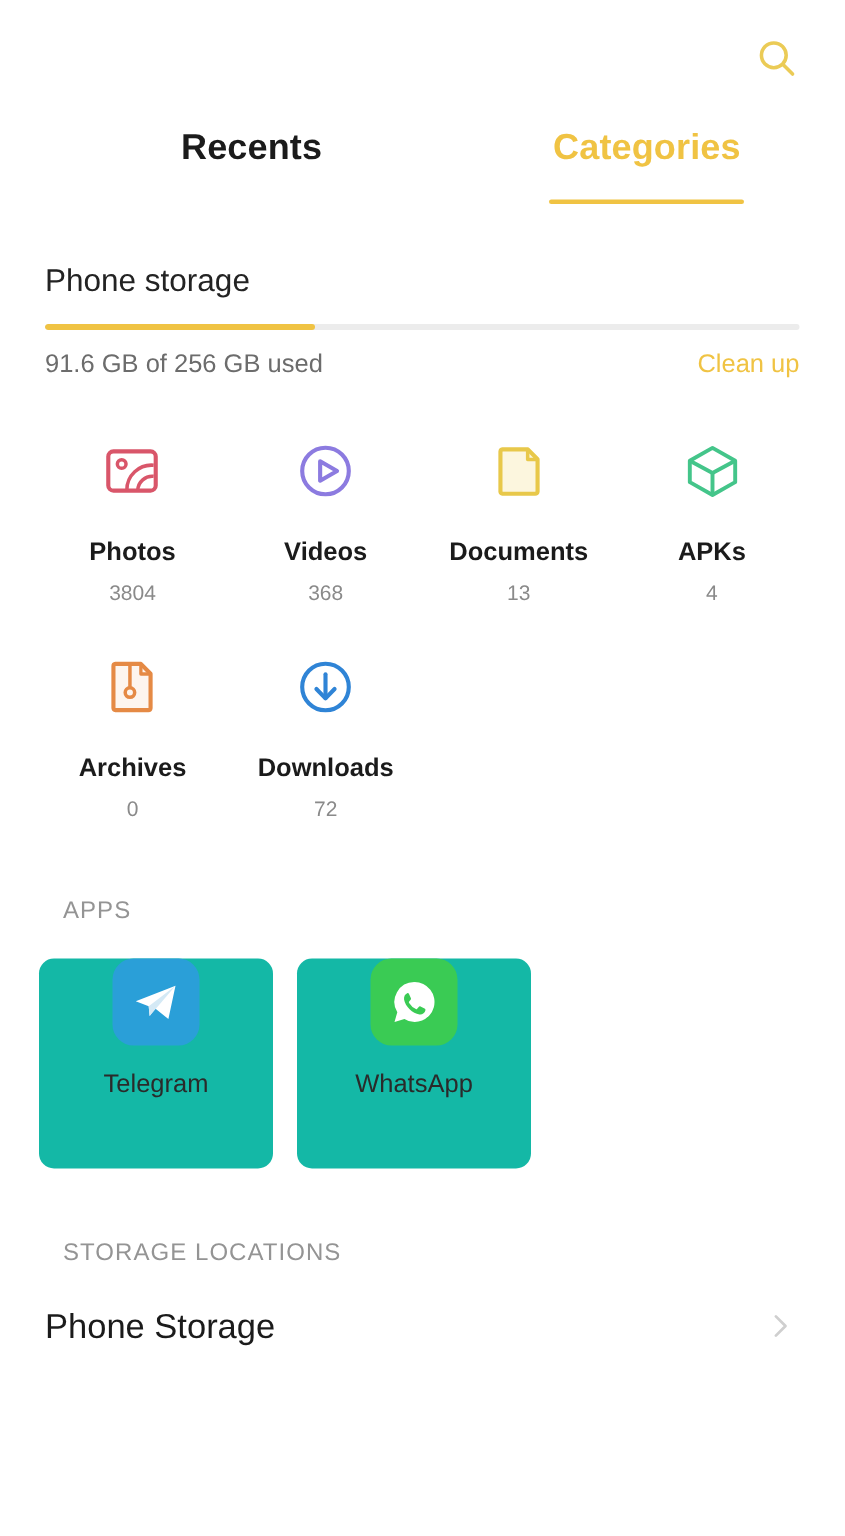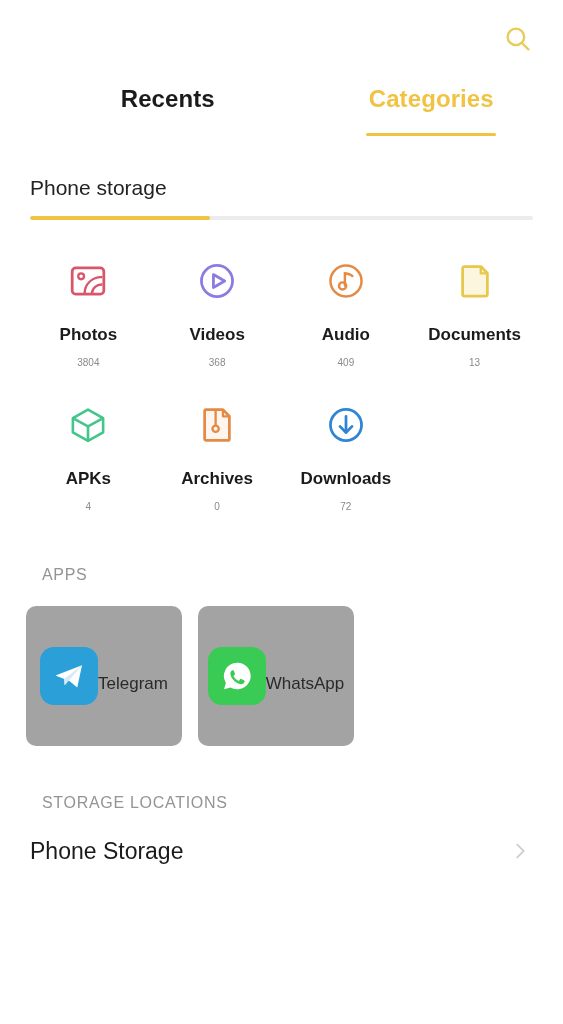--- a/index.html
+++ b/index.html
@@ -31,28 +31,28 @@
   .progress-fill { position:absolute; left:0; top:0; height:100%; background:#F0C343; border-radius:3px; }
   .storage-meta { margin-top:13px; display:flex; justify-content:space-between; align-items:baseline; }
   .storage-used { font-size:17px; color:#6c6c6c; }
   .cleanup { font-size:17px; color:#F0C343; }
 
   
   .cat-grid { display:grid; grid-template-columns:repeat(4,1fr); padding:0 24px; margin-top:34px; row-gap:26px; }
   .cat-item { display:flex; flex-direction:column; align-items:center; }
   .cat-icon { width:54px; height:54px; display:flex; align-items:center; justify-content:center; }
   .cat-label { font-size:17px; font-weight:bold; color:#1b1b1b; margin-top:16px; line-height:22px; }
-  .cat-count { font-size:10px; color:#8a8a8a; margin-top:7px; line-height:19px; }
+  .cat-count { font-size:14px; color:#8a8a8a; margin-top:7px; line-height:19px; }
 
   
   .section-head { font-size:16px; color:#949494; letter-spacing:0.7px; padding:0 42px; }
   .apps-head { margin-top:50px; }
   .apps-row { display:flex; gap:16px; padding:0 26px; margin-top:22px; }
-  .app-tile { width:156px; height:140px; background:#a3a3a3; border-radius:10px;
-              display:flex; flex-direction:row; align-items:center; justify-content:center; }
+  .app-tile { width:156px; height:140px; background:#14b8a6; border-radius:10px;
+              display:flex; flex-direction:column; align-items:center; }
   .app-icon { width:58px; height:58px; border-radius:14px; display:flex; align-items:center; justify-content:center; }
   .app-name { font-size:17px; color:#2a2a2a; margin-top:16px; }
 
   
   .loc-head { margin-top:48px; }
   .loc-row { display:flex; align-items:center; padding:0 30px; margin-top:24px; }
   .loc-texts { flex:1; }
   .loc-title { font-size:23px; color:#1b1b1b; line-height:30px; }
   .loc-sub { font-size:17px; color:#7b7b7b; margin-top:10px; line-height:22px; }
   .chev { width:26px; height:26px; display:flex; align-items:center; justify-content:center; }
@@ -80,20 +80,24 @@
       <div class="tab-label">Categories</div>
       <div class="tab-underline"></div>
     </div>
   </div>
 
   <div class="storage-block">
     <div class="storage-title">Phone storage</div>
     <div class="progress-track">
       <div class="progress-fill" id="progress-fill" style="width: 35.8%;"></div>
     </div>
+    <div class="storage-meta">
+      <div class="storage-used">91.6 GB of 256 GB used</div>
+      <div class="cleanup">Clean up</div>
+    </div>
   </div>
 
   <div class="cat-grid">
 
     <div class="cat-item">
       <div class="cat-icon">
         <svg width="44" height="44" viewBox="0 0 32 32">
           <rect x="4.5" y="6.5" width="23" height="19" rx="2.5" fill="none" stroke="#D9566A" stroke-width="2"></rect>
           <circle cx="11" cy="12.6" r="2.1" fill="none" stroke="#D9566A" stroke-width="1.7"></circle>
           <path d="M13.5 25.3 A12 12 0 0 1 26.5 13.2" fill="none" stroke="#D9566A" stroke-width="1.7"></path>
@@ -108,31 +112,20 @@
       <div class="cat-icon">
         <svg width="44" height="44" viewBox="0 0 32 32">
           <circle cx="16" cy="16" r="11.3" fill="none" stroke="#8C7BE0" stroke-width="2"></circle>
           <path d="M13.4 11.3 L21.6 16 L13.4 20.7 Z" fill="none" stroke="#8C7BE0" stroke-width="2" stroke-linejoin="round"></path>
         </svg>
       </div>
       <div class="cat-label">Videos</div>
       <div class="cat-count">368</div>
     </div>
 
-    <div class="cat-item">
-      <div class="cat-icon">
-        <svg width="44" height="44" viewBox="0 0 32 32">
-          <circle cx="16" cy="16" r="11.3" fill="none" stroke="#E58A45" stroke-width="1.8"></circle>
-          <path d="M15.2 19.3 V10.3 C17.6 10.6 19.6 11.2 20.6 12.4" fill="none" stroke="#E58A45" stroke-width="1.8" stroke-linecap="round"></path>
-          <circle cx="13.5" cy="19.6" r="2.6" fill="none" stroke="#E58A45" stroke-width="1.8"></circle>
-        </svg>
-      </div>
-      <div class="cat-label">Audio</div>
-      <div class="cat-count">409</div>
-    </div>
 
     <div class="cat-item">
       <div class="cat-icon">
         <svg width="44" height="44" viewBox="0 0 32 32">
           <path d="M8 5.5 H20.3 L25 10.3 V26 A1.2 1.2 0 0 1 23.8 27 H8 A1.2 1.2 0 0 1 7 26 V6.6 A1.2 1.2 0 0 1 8 5.5 Z" fill="#FCF6DE" stroke="#E8C84A" stroke-width="2" stroke-linejoin="round"></path>
           <path d="M20.2 5.6 V10.4 H25" fill="none" stroke="#E8C84A" stroke-width="1.7" stroke-linejoin="round"></path>
         </svg>
       </div>
       <div class="cat-label">Documents</div>
       <div class="cat-count">13</div>

